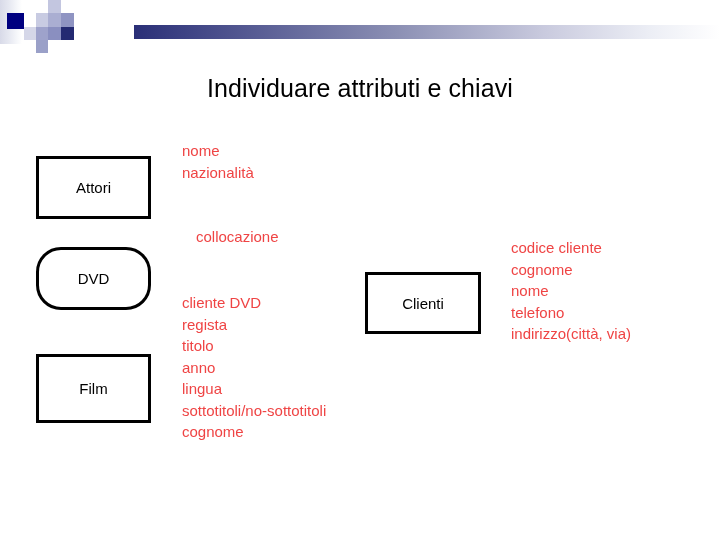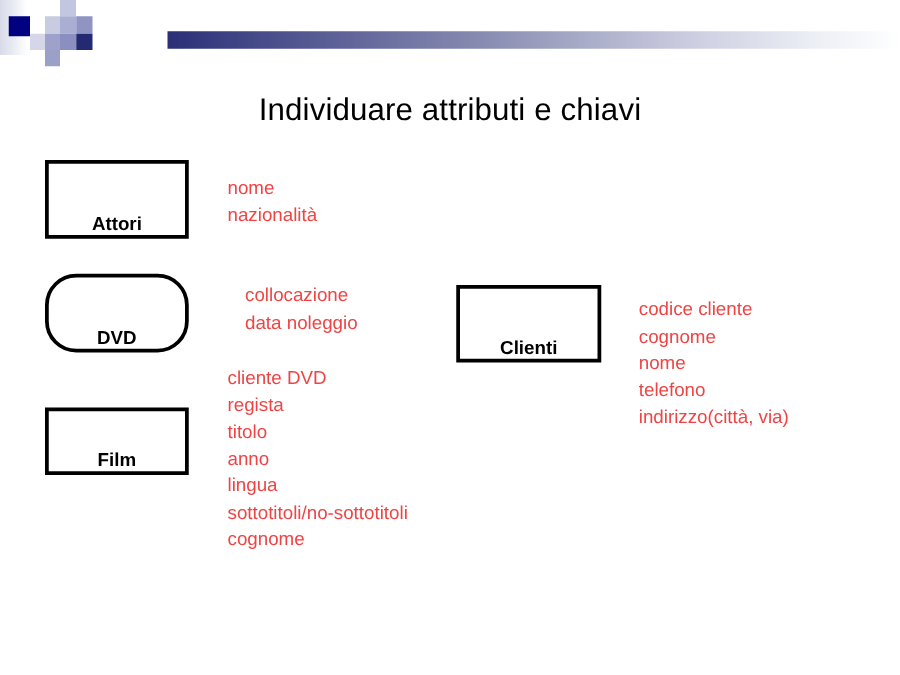--- a/index.html
+++ b/index.html
@@ -69,31 +69,32 @@
     color: #000000;
     letter-spacing: 0.1px;
   }
 
   
   .entity-box {
     position: absolute;
     border: 3px solid #000000;
     background: #ffffff;
     display: flex;
-    align-items: flex-end;
+    align-items: center;
     justify-content: center;
     font-size: 15px;
-    font-weight: bold;
+    font-weight: normal;
     color: #000000;
     box-sizing: border-box;
+    margin-top: 28px;
   }
   #box-attori  { left: 36px;  top: 128px; width: 115px; height: 63px; }
   #box-dvd     { left: 36px;  top: 219px; width: 115px; height: 63px; border-radius: 25px; }
-  #box-film    { left: 36px;  top: 326px; width: 115px; height: 54px; }
-  #box-clienti { left: 365px; top: 228px; width: 116px; height: 62px; }
+  #box-film    { left: 36px;  top: 326px; width: 115px; height: 69px; }
+  #box-clienti { left: 365px; top: 244px; width: 116px; height: 62px; }
 
   
   .attr-block {
     position: absolute;
     font-size: 15px;
     color: #ef4444;
     line-height: 21.5px;
     white-space: pre;
   }
   #attrs-attori  { left: 182px; top: 140px; }
@@ -143,17 +144,17 @@
 <div class="entity-box" id="box-film">
   <span>Film</span>
 </div>
 
 <div class="entity-box" id="box-clienti">
   <span>Clienti</span>
 </div>
 
 <div class="attr-block" id="attrs-attori"><span class="attr-line">nome</span><span class="attr-line">nazionalità</span></div>
 
-<div class="attr-block" id="attrs-dvd"><span class="attr-line">collocazione</span><span class="attr-line">data noleggio</span></div>
+<div class="attr-block" id="attrs-dvd"><span class="attr-line">collocazione</span></div>
 
 <div class="attr-block" id="attrs-film"><span class="attr-line">cliente DVD</span><span class="attr-line">regista</span><span class="attr-line">titolo</span><span class="attr-line">anno</span><span class="attr-line">lingua</span><span class="attr-line">sottotitoli/no-sottotitoli</span><span class="attr-line">cognome</span></div>
 
 <div class="attr-block" id="attrs-clienti"><span class="attr-line">codice cliente</span><span class="attr-line">cognome</span><span class="attr-line">nome</span><span class="attr-line">telefono</span><span class="attr-line">indirizzo(città, via)</span></div>
 
 </body></html>

